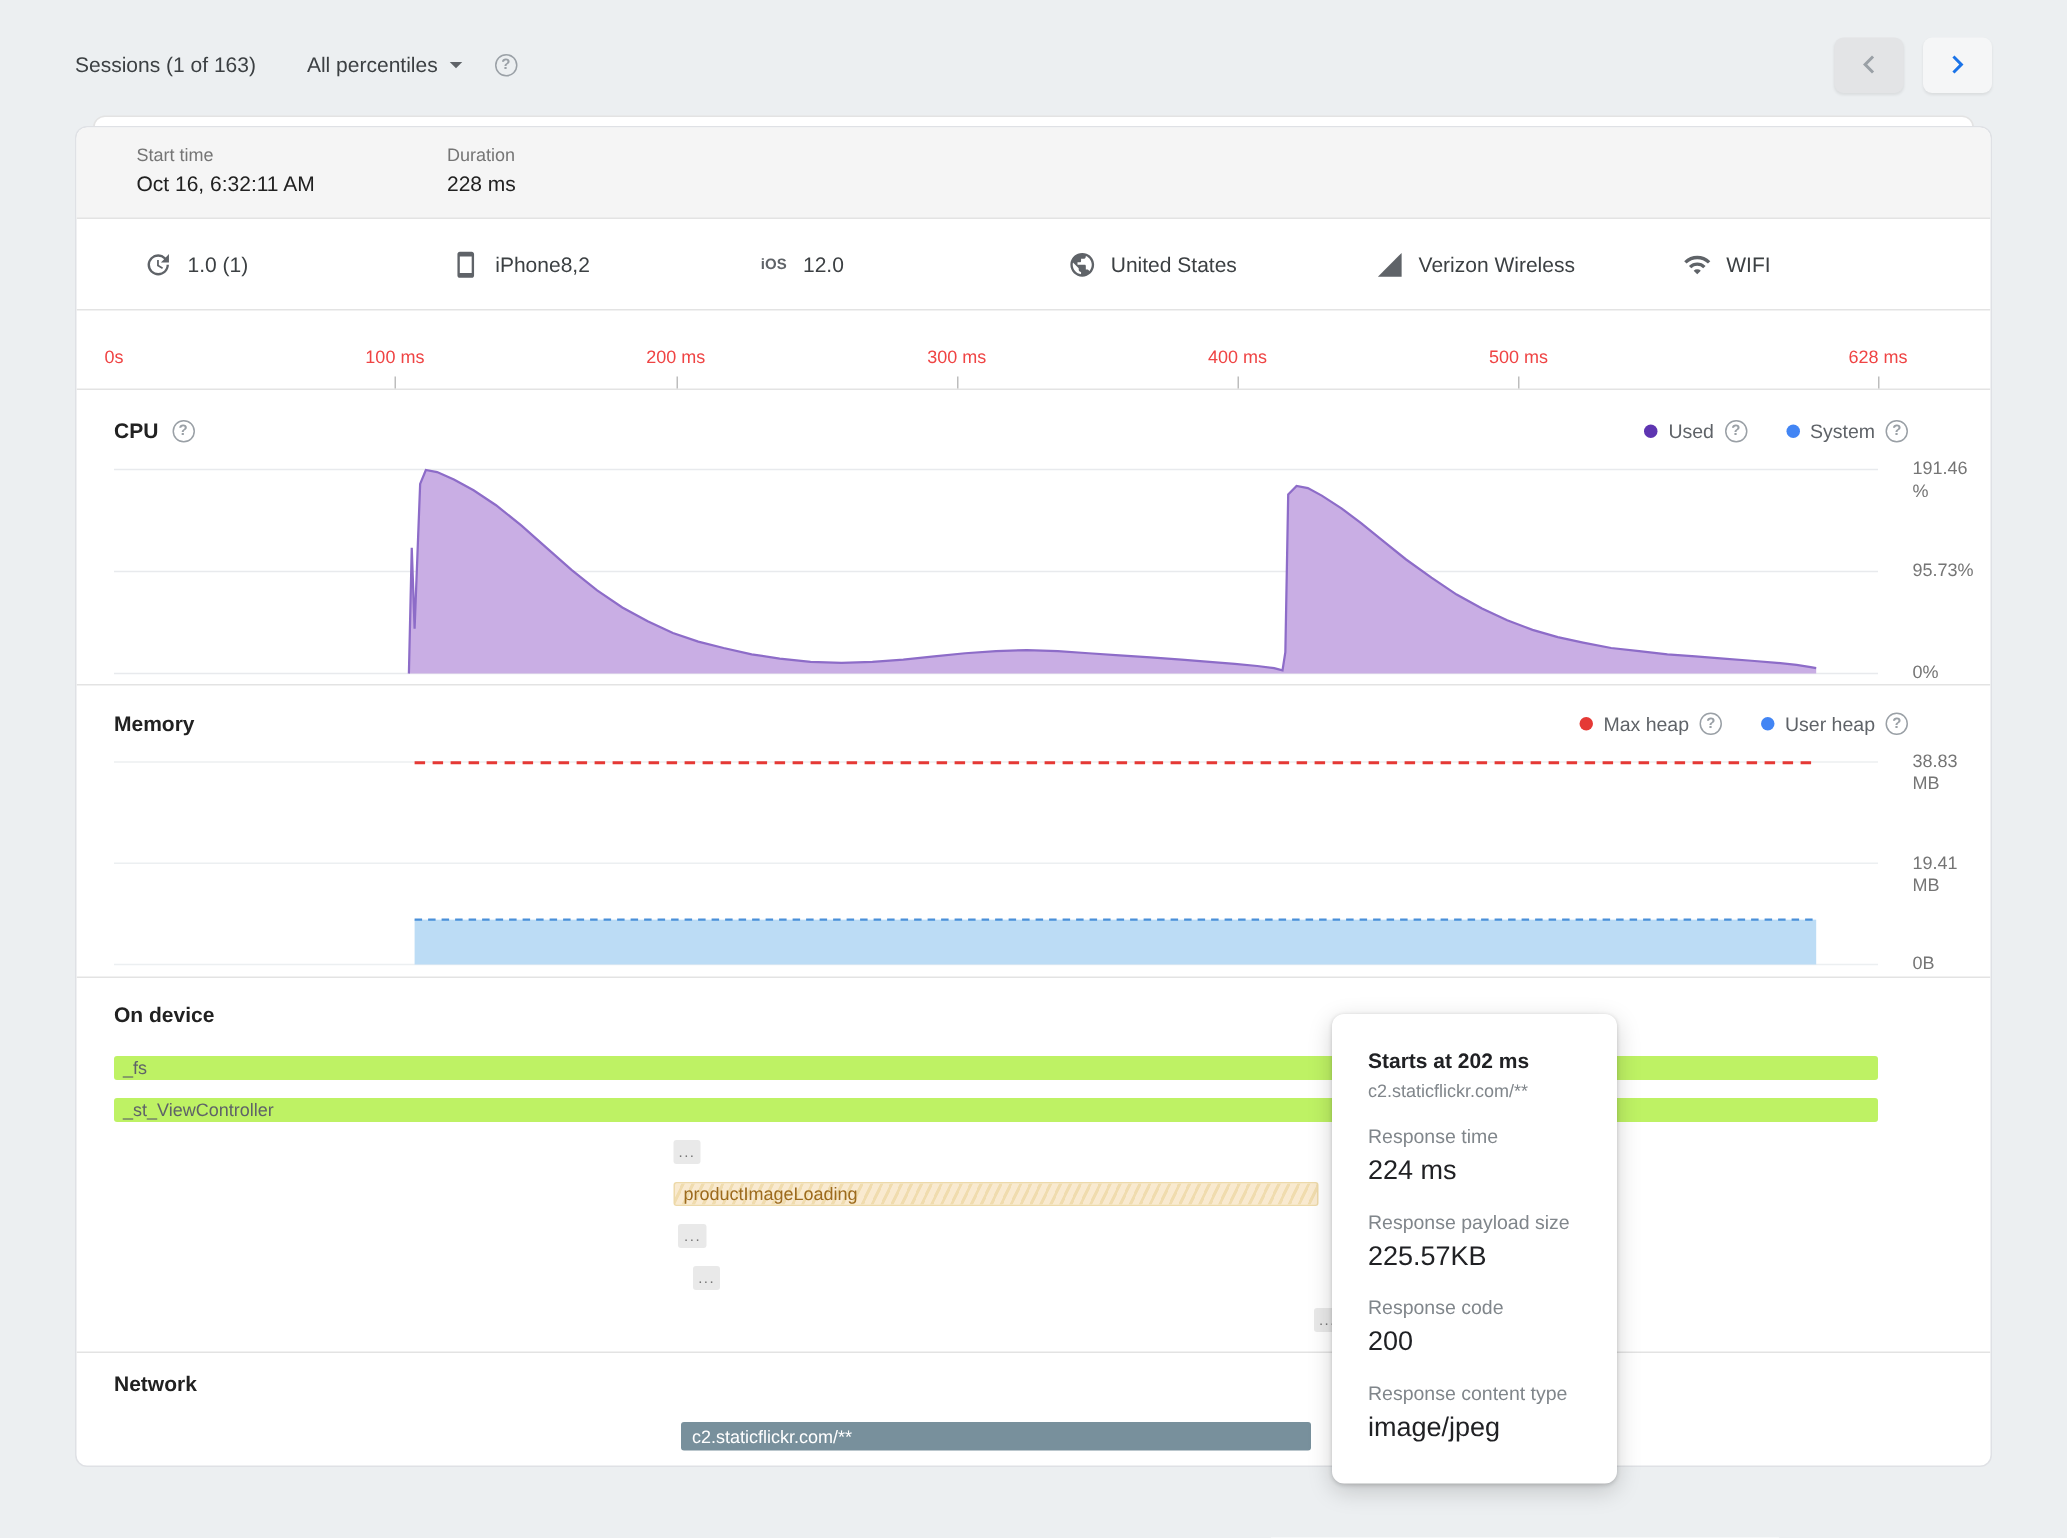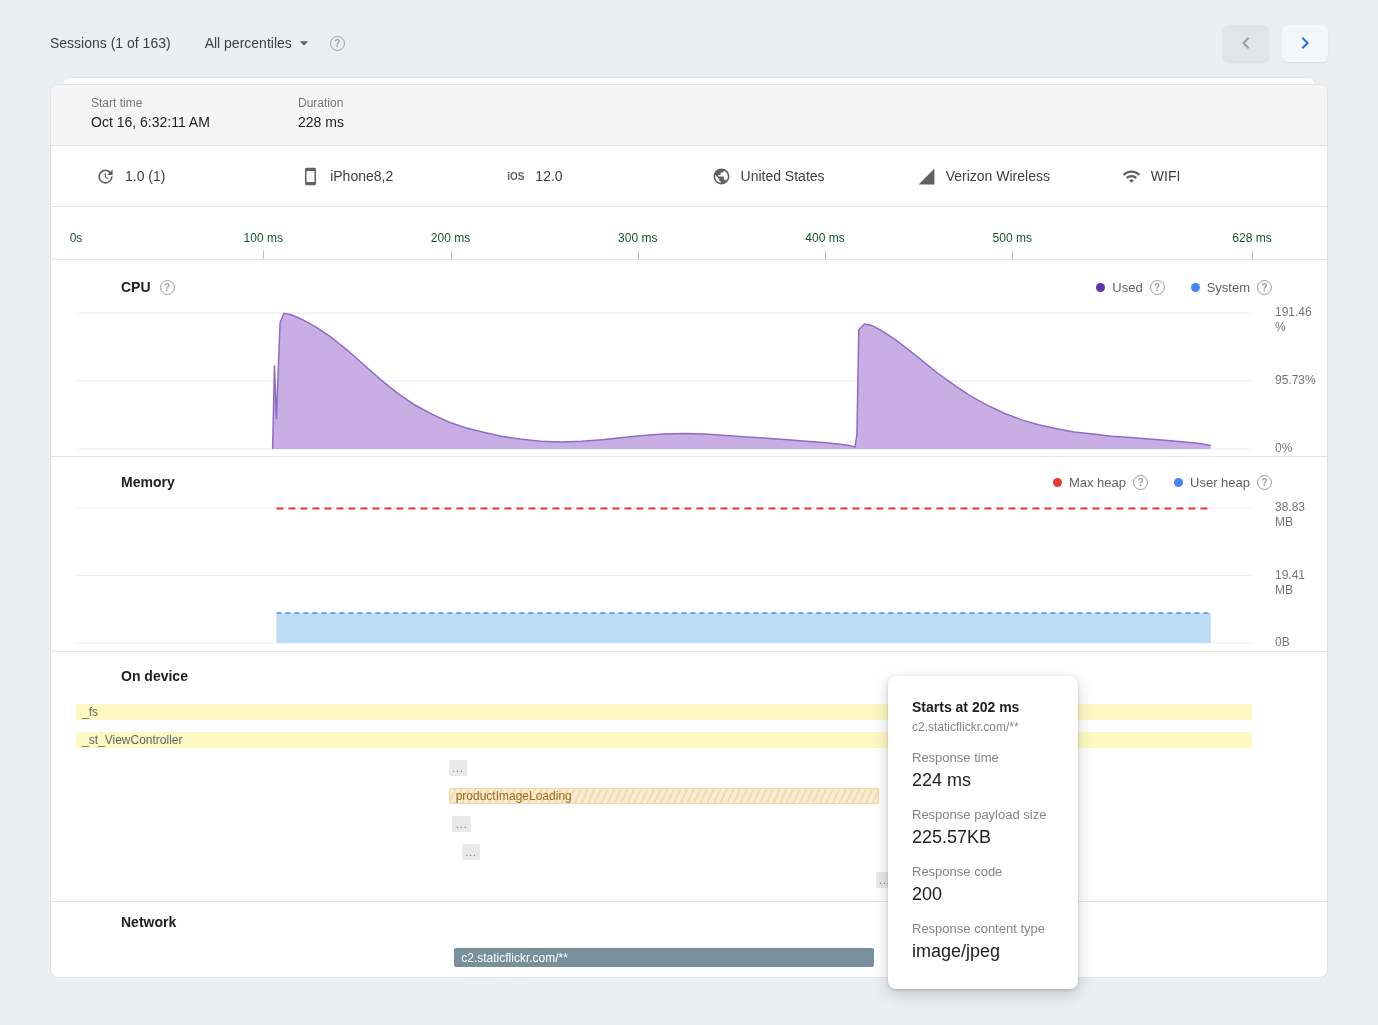--- a/index.html
+++ b/index.html
@@ -38,26 +38,26 @@
   .hlabel { font-size:12px; color:#757575; }
   .hvalue { font-size:14px; color:#212121; margin-top:4px; }
   .device-row { height:61px; border-bottom:1px solid #e3e3e3; display:flex; align-items:center; padding-left:45px; }
   .dev-item { width:206px; display:flex; align-items:center; gap:10px; }
   .dev-item svg { width:19px; height:19px; fill:#5f6368; flex:0 0 auto; }
   .dev-label { font-size:14px; color:#3c4043; }
   .ios-text { font-size:10px; font-weight:bold; color:#5f6368; width:19px; text-align:center; }
   
   .timeline { height:53px; border-bottom:1px solid #e3e3e3; position:relative; }
   .plot-x { position:absolute; left:25px; width:1176px; top:0; bottom:0; }
-  .tick-label { position:absolute; top:24px; transform:translateX(-50%); font-size:12px; color:#14532d; white-space:nowrap; }
+  .tick-label { position:absolute; top:24px; transform:translateX(-50%); font-size:12px; color:#ef4444; white-space:nowrap; }
   .tick-mark { position:absolute; bottom:0; width:1px; height:8px; background:#bdbdbd; }
   
   .section { position:relative; border-bottom:1px solid #e3e3e3; }
   .sec-head { display:flex; align-items:center; padding:19px 55px 0 25px; }
-  .sec-title { font-size:14px; font-weight:bold; color:#212121;margin-left:45px; }
+  .sec-title { font-size:14px; font-weight:bold; color:#212121; }
   .title-help { margin-left:9px; }
   .legend { margin-left:auto; display:flex; align-items:center; gap:26px; }
   .legend-item { display:flex; align-items:center; gap:7px; }
   .legend-dot { width:9px; height:9px; border-radius:50%; }
   .legend-label { font-size:13px; color:#5f6368; }
   .chart { position:absolute; left:25px; width:1176px; }
   .yaxis { position:absolute; left:1208px; width:52px;margin-left:16px; }
   .ylabel { position:absolute; font-size:12px; color:#757575; line-height:15px; width:48px; }
   .cpu-section { height:197px; }
   .cpu-chart { top:51px; height:140px; }
@@ -65,21 +65,21 @@
   .mem-section { height:195px; }
   .mem-section .sec-head { padding-top:17px; }
   .mem-chart { top:44px; height:145px; }
   .mem-yaxis { top:44px; height:145px; }
   
   .od-section { height:250px; }
   .od-section .sec-head { padding-top:16px; }
   .od-rows { position:absolute; left:25px; top:48px; width:1176px; }
   .bar-row { position:relative; height:28px; }
   .bar { position:absolute; top:4px; height:16px; border-radius:2px; font-size:12px; display:flex; align-items:center; padding:0 6px; white-space:nowrap; cursor:pointer; }
-  .bar.trace { background:#fef9c3; color:#5f6368; }
+  .bar.trace { background:#bef264; color:#5f6368; }
   .bar.collapsed { background:#e9e9e9; color:#757575; min-width:18px; justify-content:center; font-size:10px; letter-spacing:1px; padding:0 3px; }
   .bar.highlight {
     background:repeating-linear-gradient(115deg,#f9ead0 0px,#f9ead0 4px,#f0dcae 4px,#f0dcae 6px);
     color:#9c6a1d; border:1px solid #edd9a9;
   }
   .net-section { height:75px; border-bottom:none; }
   .net-section .sec-head { padding-top:12px; }
   .net-rows { position:absolute; left:25px; top:46px; width:1176px; }
   .net-bar { position:absolute; height:19px; background:#78909c; color:#fff; border-radius:2px; font-size:12px; display:flex; align-items:center; padding:0 7px; white-space:nowrap; cursor:pointer; }
   

